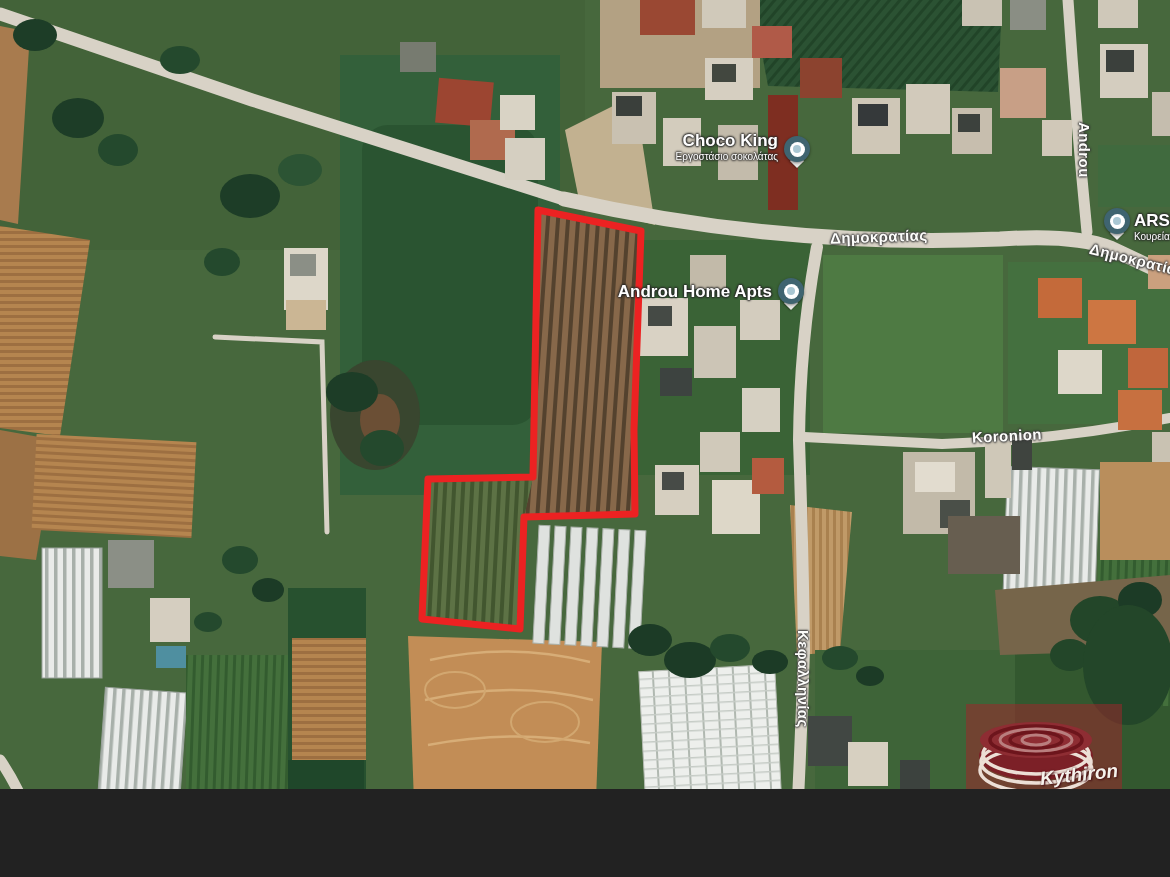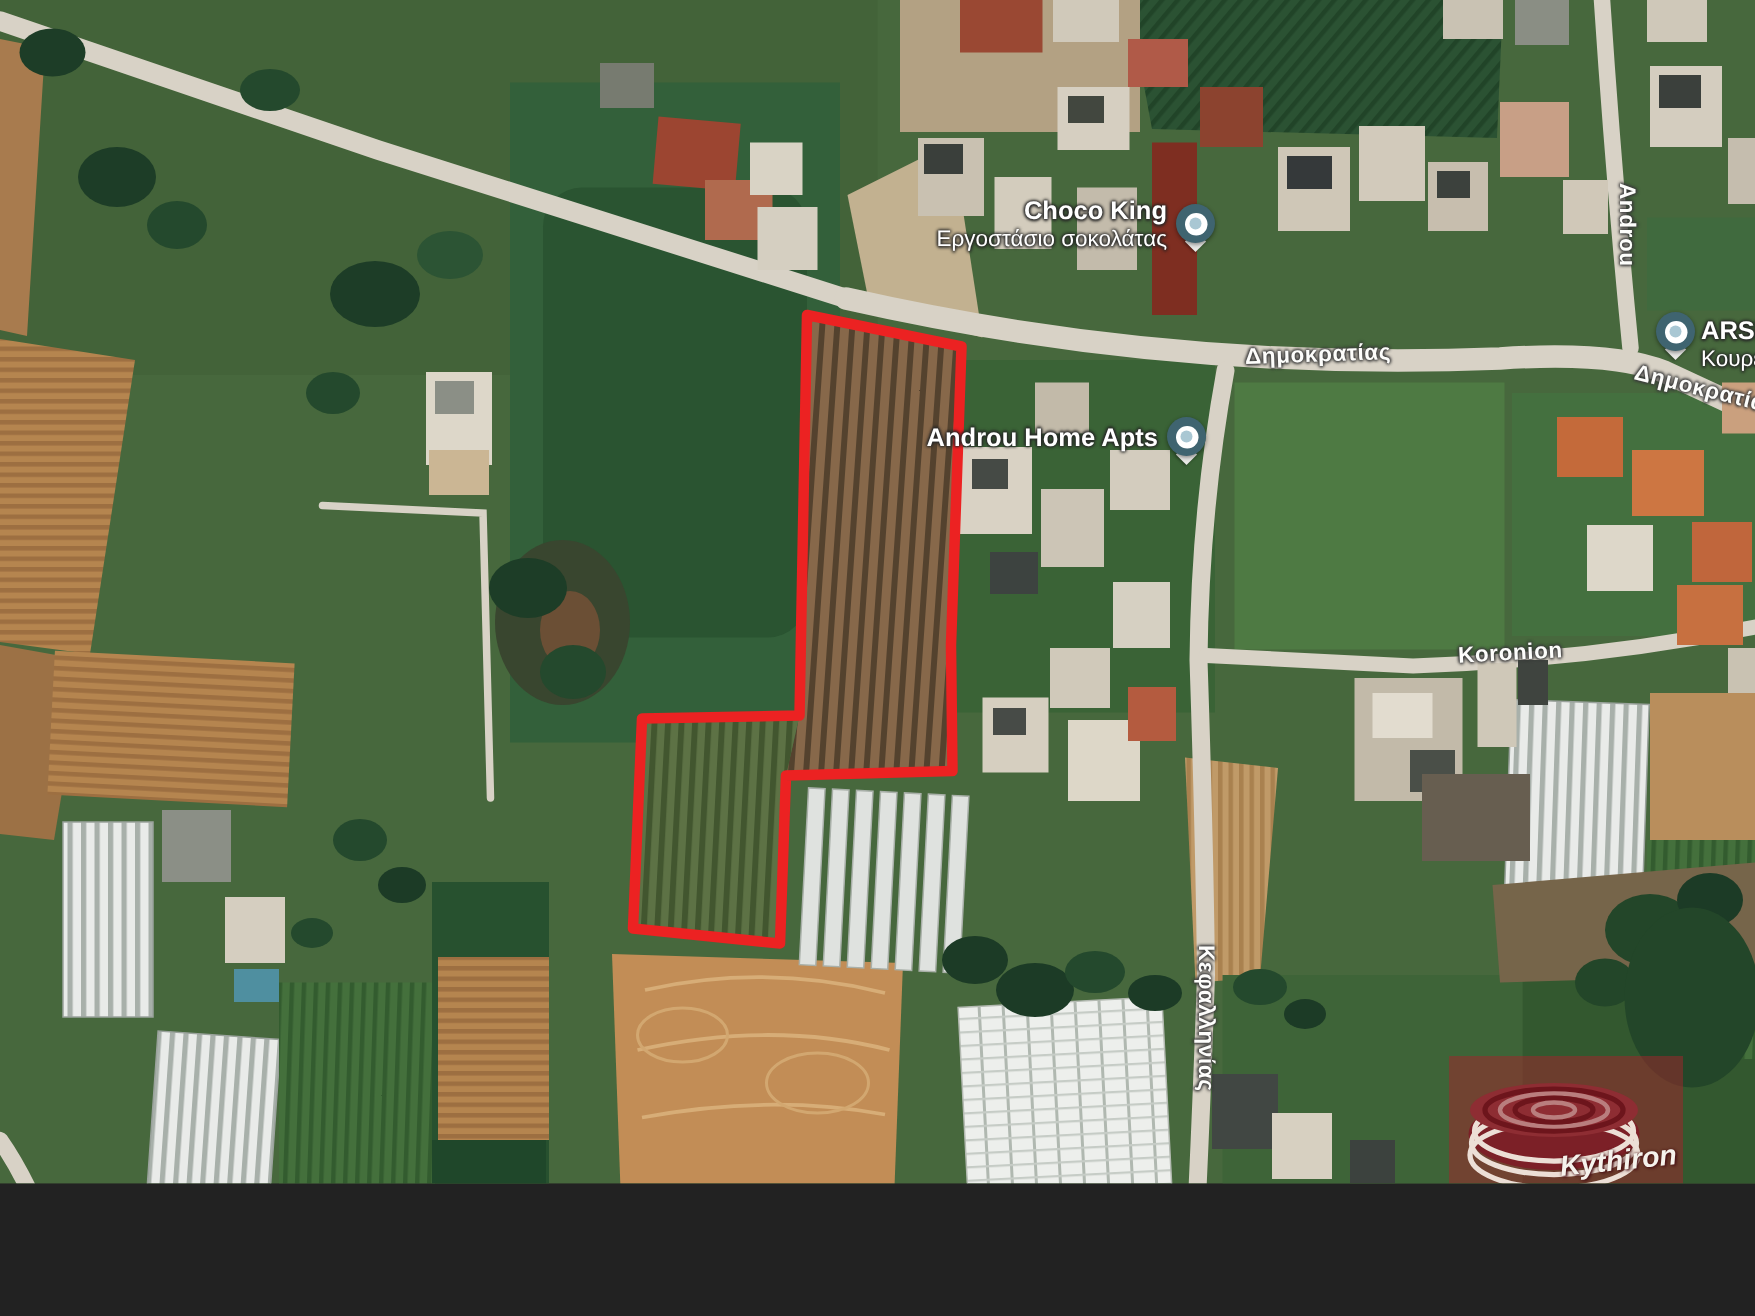--- a/index.html
+++ b/index.html
@@ -4,21 +4,21 @@
 <style>
   html,body{margin:0;padding:0;background:#222;}
   #stage{position:relative;width:1170px;height:789px;overflow:hidden;
          font-family:"Liberation Sans",sans-serif;background:#47683d;padding-left:36px;}
   #stage svg{position:absolute;left:0;top:0;}
   
   .poi-label{position:absolute;color:#fff;font-weight:700;font-size:17px;line-height:1.25;
     white-space:nowrap;text-align:right;
     text-shadow:0 1px 2px rgba(40,40,40,.95),0 -1px 2px rgba(40,40,40,.85),
                 1px 0 2px rgba(40,40,40,.85),-1px 0 2px rgba(40,40,40,.85);}
-  .poi-sub{font-weight:400;font-size:15px;}
+  .poi-sub{font-weight:400;font-size:10px;}
   .road-label{position:absolute;color:#fdfdfb;font-weight:700;font-size:15px;letter-spacing:.4px;
     white-space:nowrap;
     text-shadow:0 1px 2px rgba(60,60,60,.95),0 -1px 2px rgba(60,60,60,.85),
                 1px 0 2px rgba(60,60,60,.85),-1px 0 2px rgba(60,60,60,.85);}
   .vertical{writing-mode:vertical-rl;text-orientation:sideways;}
   
   .pin{position:absolute;width:26px;height:34px;}
   .pin-tail{position:absolute;left:8px;top:20px;width:10px;height:10px;background:#e9e9e7;
             transform:rotate(45deg);box-shadow:0 1px 2px rgba(0,0,0,.35);}
   .pin-circle{position:absolute;left:0;top:0;width:26px;height:26px;border-radius:50%;

